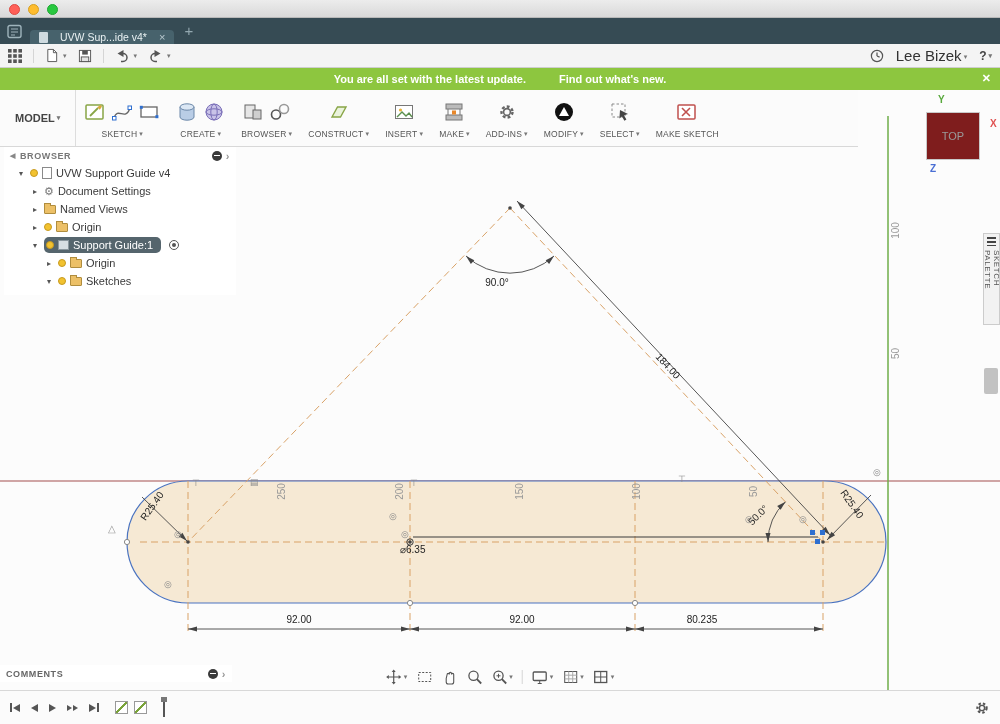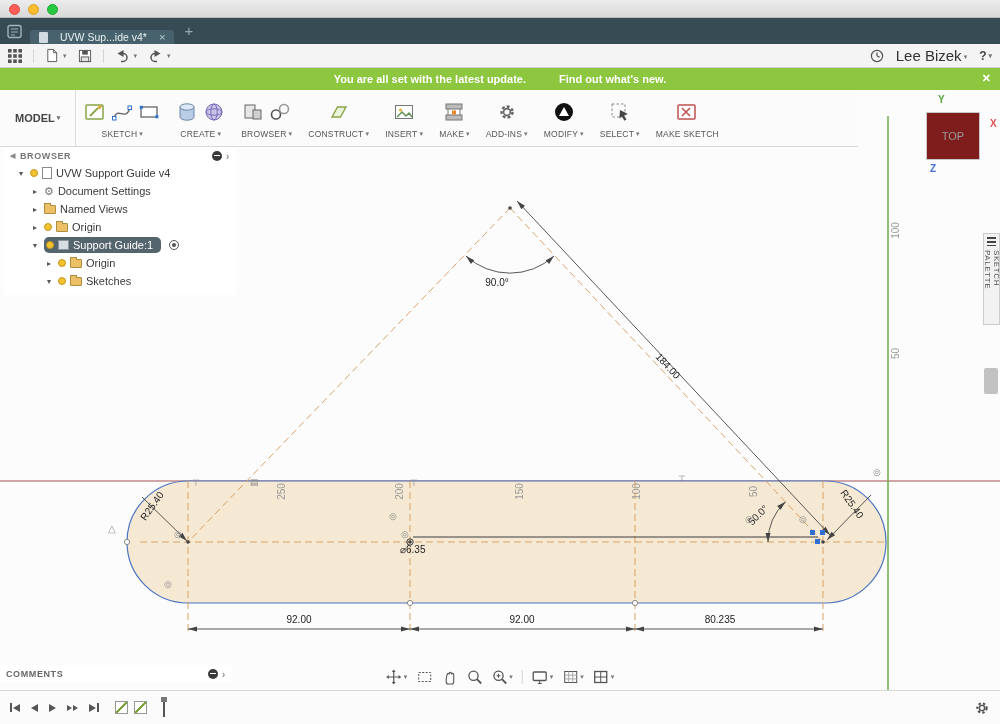--- a/index.html
+++ b/index.html
@@ -262,21 +262,21 @@
         <rect x="810" y="414" width="5" height="5"></rect>
         <rect x="820" y="414" width="5" height="5"></rect>
         <rect x="815" y="423" width="5" height="5"></rect>
       </g>
     </svg>
 
     <span class="dim dimc" style="left:497px; top:166px;">90.0°</span>
     <span class="dim dimc" style="left:668px; top:250px; transform:translate(-50%,-50%) rotate(46.9deg);">184.00</span>
     <span class="dim" style="left:299px; top:498px; transform:translateX(-50%);">92.00</span>
     <span class="dim" style="left:522px; top:498px; transform:translateX(-50%);">92.00</span>
-    <span class="dim" style="left:720px; top:498px; transform:translateX(-50%);">80.235</span>
+    <span class="dim" style="left:702px; top:498px; transform:translateX(-50%);">80.235</span>
     <span class="dim dimc" style="left:152px; top:390px; transform:translate(-50%,-50%) rotate(-55deg);">R25.40</span>
     <span class="dim dimc" style="left:852px; top:388px; transform:translate(-50%,-50%) rotate(55deg);">R25.40</span>
     <span class="dim" style="left:400px; top:428px;">⌀6.35</span>
     <span class="dim dimc" style="left:758px; top:399px; transform:translate(-50%,-50%) rotate(-45deg);">50.0°</span>
 
     <span class="rul" style="left:270px; top:370px;">250</span>
     <span class="rul" style="left:388px; top:370px;">200</span>
     <span class="rul" style="left:508px; top:370px;">150</span>
     <span class="rul" style="left:625px; top:370px;">100</span>
     <span class="rul" style="left:742px; top:370px;">50</span>

